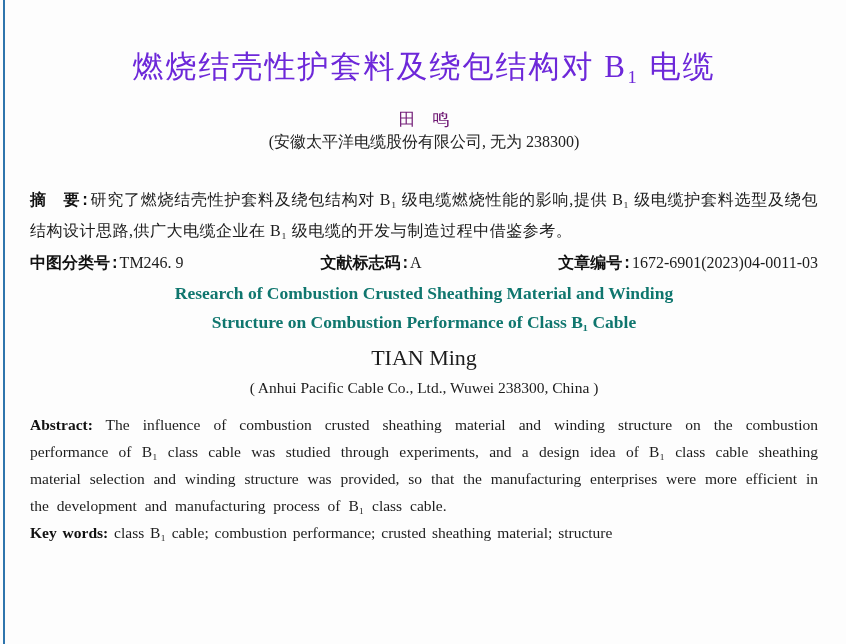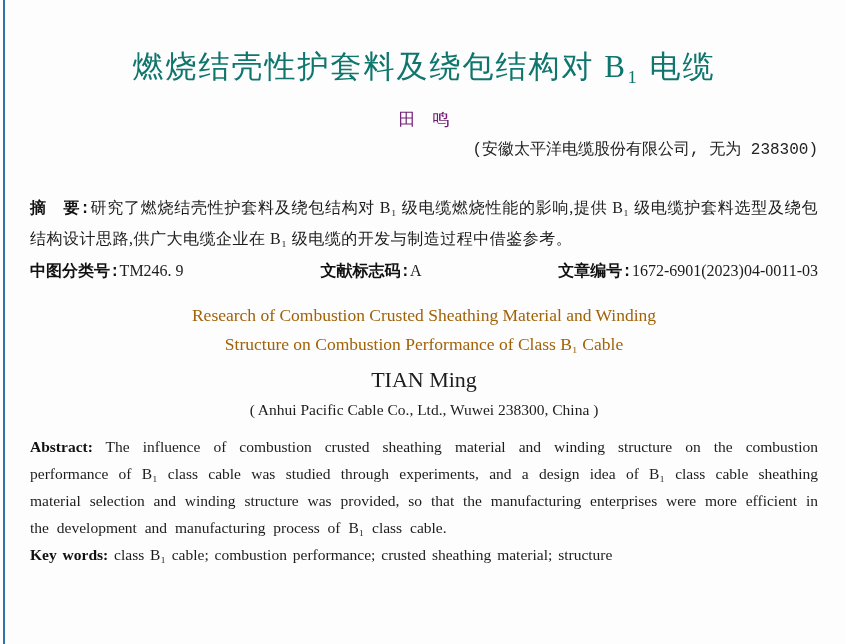--- a/index.html
+++ b/index.html
@@ -25,36 +25,34 @@
     margin-left: 30px;
     margin-right: 28px;
   }
   .title-cn {
     margin-top: 40px;
     text-align: center;
     font-size: 31px;
     line-height: 53px;
     letter-spacing: 2px;
     font-weight: 400;
-    color: #0f766e;
+    color: #6d28d9;
   }
   .author-cn {
     margin-top: 15px;
     text-align: center;
     font-size: 17px;
     line-height: 23px;
     color: #701a75;
   }
   .affiliation-cn {
-    margin-top: 8px;
-    text-align: right;
+    text-align: center;
     font-size: 16px;
     line-height: 22px;
     color: #222;
-    font-family: Liberation Mono, monospace;
   }
   .abstract-cn {
     margin-top: 32px;
     font-size: 16px;
     line-height: 30px;
     text-align: justify;
     letter-spacing: 0.5px;
   }
   .keywords-cn {
     font-size: 16px;
@@ -66,26 +64,25 @@
     color: #111;
   }
   .meta-row {
     display: flex;
     justify-content: space-between;
     font-size: 16px;
     line-height: 30px;
     margin-top: 2px;
   }
   .title-en {
-    margin-top: 14px;
     text-align: center;
     font-size: 17.5px;
     line-height: 29px;
-    font-weight: normal;
-    color: #a16207;
+    font-weight: bold;
+    color: #0f766e;
   }
   .author-en {
     margin-top: 9px;
     text-align: center;
     font-size: 22px;
     line-height: 24px;
   }
   .affiliation-en {
     margin-top: 7px;
     text-align: center;

